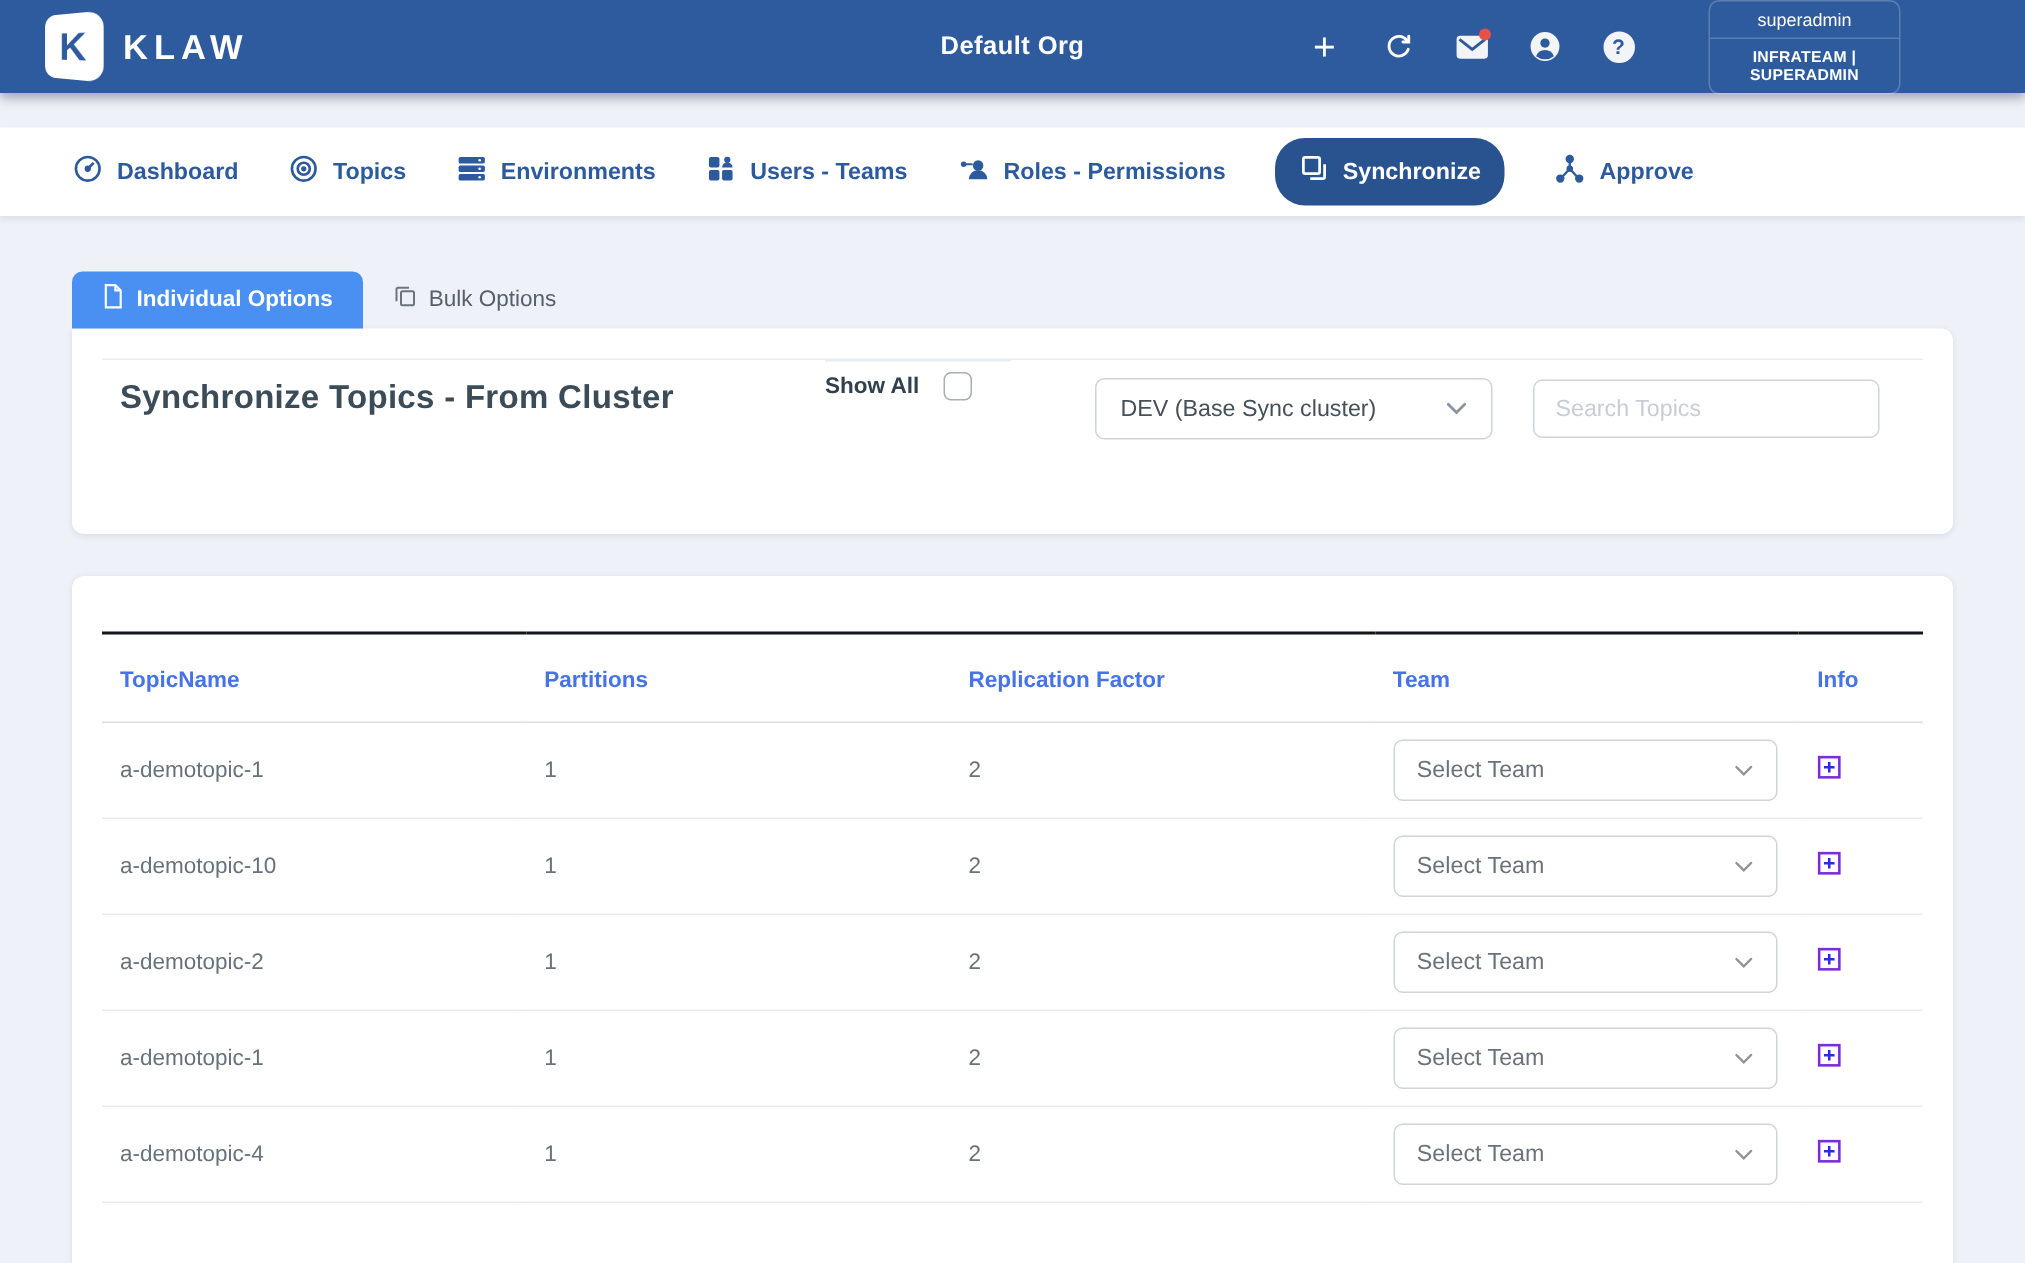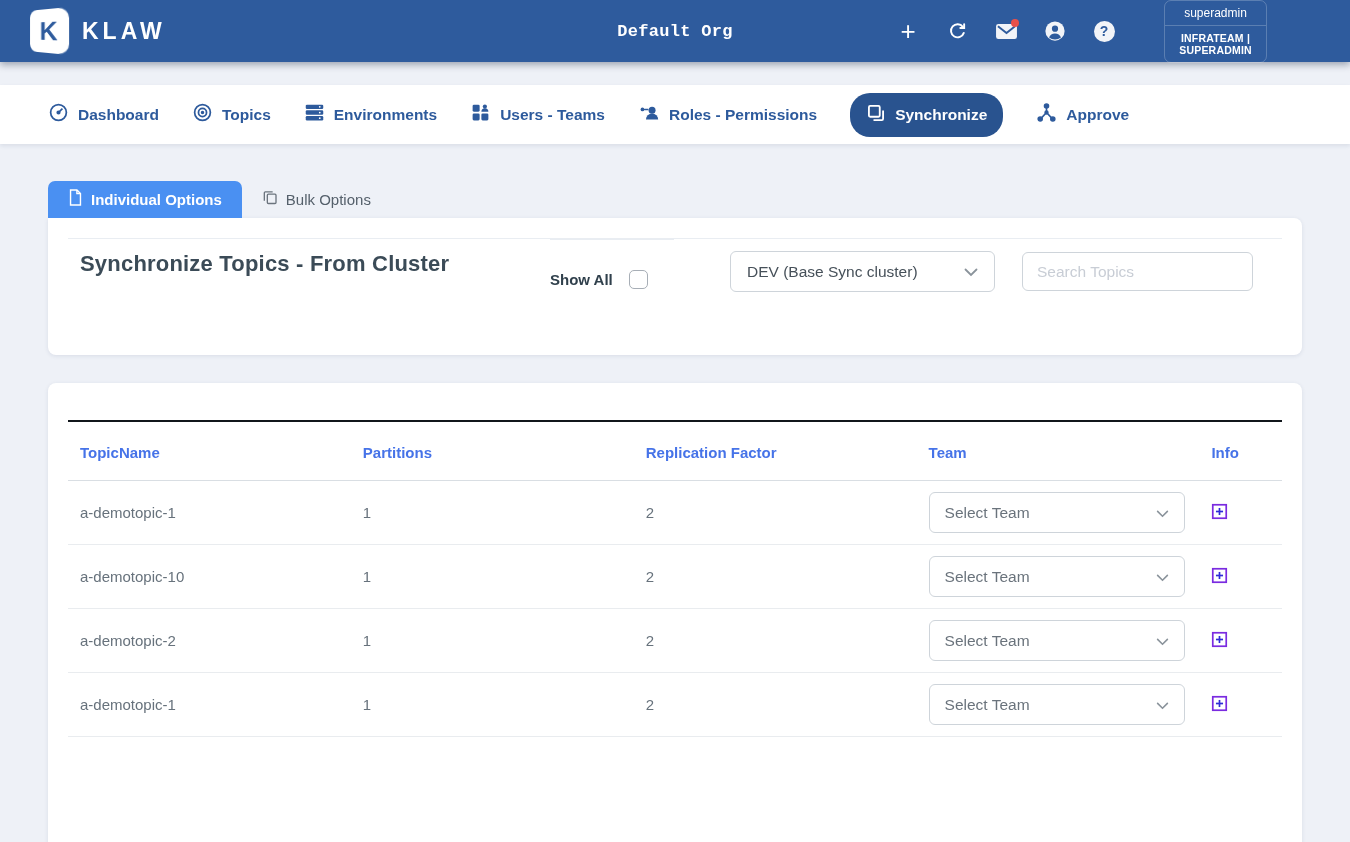--- a/index.html
+++ b/index.html
@@ -8,29 +8,29 @@
 
   
   .app-header { position:relative; height:62px; background:#2e5b9d; display:flex;
     align-items:center; padding:0 83px 0 28px; box-shadow:0 3px 7px rgba(10,25,55,.35); z-index:10; }
   .brand { display:flex; align-items:center; gap:14px; }
   .brand-mark { width:40px; height:44px; background:#ffffff; border-radius:8px 10px 10px 8px;
     transform:perspective(60px) rotateY(-14deg); display:flex; align-items:center; justify-content:center; }
   .brand-mark span { color:#2e5b9d; font-size:26px; font-weight:bold; transform:rotateY(10deg); }
   .brand-name { color:#fff; font-size:23px; font-weight:bold; letter-spacing:4px; }
   .org-title { position:absolute; left:50%; transform:translateX(-50%); color:#fff;
-    font-size:17px; font-weight:bold; letter-spacing:.3px;font-family:Liberation Mono, monospace; }
+    font-size:17px; font-weight:bold; letter-spacing:.3px; }
   .hdr-icons { margin-left:auto; display:flex; align-items:center; gap:25px; }
   .hdr-icon { width:24px; height:24px; display:flex; align-items:center; justify-content:center;
     color:#fff; cursor:pointer; position:relative; }
   .plus-glyph { font-size:26px; font-weight:300; line-height:22px; }
   .circle-badge { width:21px; height:21px; border-radius:50%; background:#f2f4f8; color:#2e5b9d;
     display:flex; align-items:center; justify-content:center; font-size:14px; font-weight:bold; }
   .mail-dot { position:absolute; top:0; right:-1px; width:8px; height:8px; border-radius:50%; background:#e8504a; }
-  .user-box { margin-left:48px; width:103px; border:1px solid rgba(255,255,255,.22); border-radius:7px;
+  .user-box { margin-left:48px; width:128px; border:1px solid rgba(255,255,255,.22); border-radius:7px;
     overflow:hidden; text-align:center; }
   .user-box .u-name { color:#fff; font-size:12px; padding:5px 4px; border-bottom:1px solid rgba(255,255,255,.22); }
   .user-box .u-role { color:#fff; font-size:10.5px; font-weight:bold; padding:6px 4px; letter-spacing:.2px; }
 
   
   .nav-bar { height:59px; background:#ffffff; display:flex; align-items:center; gap:33px;
     padding:0 20px 0 48px; box-shadow:0 2px 4px rgba(40,60,100,.10); position:relative; z-index:5;margin-top:23px; }
   .nav-item { display:flex; align-items:center; gap:9px; color:#2d5a9c; font-size:15.5px;
     font-weight:bold; cursor:pointer; white-space:nowrap; }
   .nav-item svg { flex:0 0 auto; }
@@ -42,21 +42,21 @@
   .tab { display:flex; align-items:center; gap:8px; font-size:15px; padding:8px 20px 9px;
     cursor:pointer; border-radius:7px 7px 0 0; }
   .tab.active { background:#4a90f2; color:#ffffff; font-weight:bold; }
   .tab.inactive { color:#55606b; }
 
   .card { background:#fff; border-radius:0 8px 8px 8px; box-shadow:0 1px 4px rgba(30,50,90,.10); }
   .filter-card { padding:20px 20px 0; height:137px; }
   .filter-rule { border-top:1px solid #e9edf2; }
   .filter-row { display:flex; align-items:flex-start; padding-top:12px; }
   .card-title { margin-left:12px; width:470px; font-size:22px; font-weight:bold; color:#3b4b57; letter-spacing:.2px; }
-  .show-all { width:124px; border-top:1px solid #e9edf2; padding-top:30px; display:flex;
+  .show-all { width:124px; border-top:1px solid #e9edf2; padding-top:7px; display:flex;
     align-items:center; gap:16px; margin-top:-12px; }
   .show-all-label { font-size:15px; font-weight:bold; color:#30404c; }
   .checkbox { width:19px; height:19px; border:1.5px solid #a7aeb6; border-radius:5px; background:#fff; cursor:pointer; }
   .cluster-select { margin-left:56px; width:265px; height:41px; border:1px solid #ced4da; border-radius:6px;
     background:#fff; display:flex; align-items:center; justify-content:space-between; padding:0 16px;
     font-size:15.5px; color:#465059; cursor:pointer; }
   .search-box { margin-left:27px; width:231px; height:39px; margin-top:1px; border:1px solid #ced4da;
     border-radius:6px; padding:0 14px; font-size:15.5px; color:#465059; outline:none;
     font-family:"Liberation Sans","DejaVu Sans",sans-serif; }
   .search-box::placeholder { color:#c8cdd5; }
@@ -343,17 +343,40 @@
               <span class="plus-sq">
                 <svg width="17" height="17" viewBox="0 0 24 24" fill="none">
                   <rect x="2.5" y="2.5" width="19" height="19" stroke="#7a2be0" stroke-width="2.4"></rect>
                   <line x1="12" y1="7" x2="12" y2="17" stroke="#2f2bd8" stroke-width="2.4"></line>
                   <line x1="7" y1="12" x2="17" y2="12" stroke="#2f2bd8" stroke-width="2.4"></line>
                 </svg>
               </span>
             </td>
           </tr>
 
+          <tr>
+            <td>a-demotopic-4</td>
+            <td>1</td>
+            <td>2</td>
+            <td>
+              <button class="team-select">
+                <span>Select Team</span>
+                <span>
+                  <svg width="13" height="8" viewBox="0 0 14 9" fill="none" stroke="#8a939b" stroke-width="1.8" stroke-linecap="round">
+                    <polyline points="1.5,1.5 7,7 12.5,1.5"></polyline>
+                  </svg></span>
+              </button>
+            </td>
+            <td>
+              <span class="plus-sq">
+                <svg width="17" height="17" viewBox="0 0 24 24" fill="none">
+                  <rect x="2.5" y="2.5" width="19" height="19" stroke="#7a2be0" stroke-width="2.4"></rect>
+                  <line x1="12" y1="7" x2="12" y2="17" stroke="#2f2bd8" stroke-width="2.4"></line>
+                  <line x1="7" y1="12" x2="17" y2="12" stroke="#2f2bd8" stroke-width="2.4"></line>
+                </svg>
+              </span>
+            </td>
+          </tr>
 
         </tbody>
     </table>
   </div>
 </div>
 
 </body></html>

